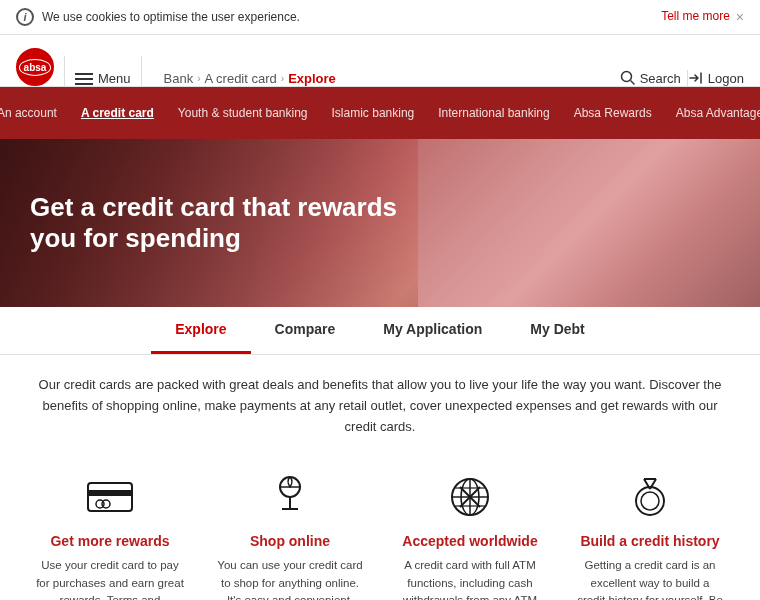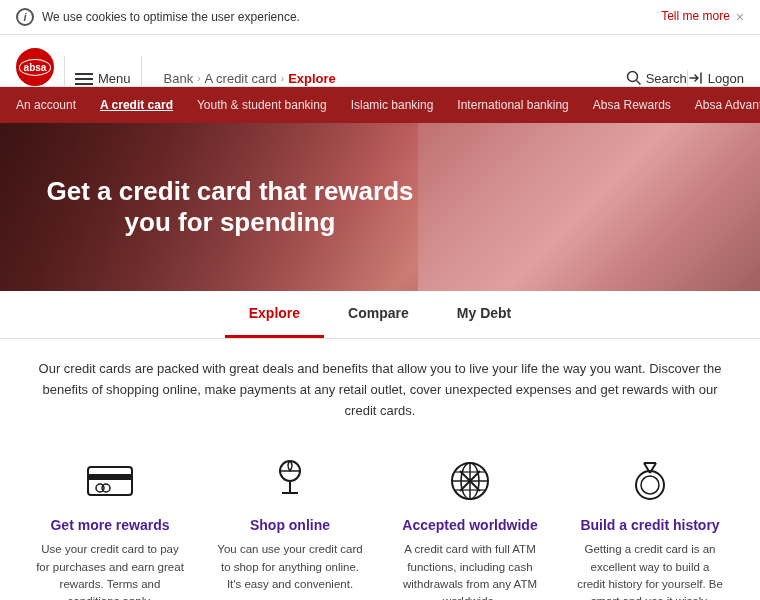--- a/index.html
+++ b/index.html
@@ -48,49 +48,49 @@
     .nav-divider { width: 1px; height: 30px; background: #ddd; margin: 0 10px; }
     .menu-btn {
       display: flex; align-items: center; gap: 5px; cursor: pointer; color: #333; font-size: 13px;
     }
     .hamburger { display: flex; flex-direction: column; gap: 3px; }
     .hamburger span { width: 18px; height: 2px; background: #333; display: block; }
     .breadcrumb { display: flex; align-items: center; gap: 4px; font-size: 13px; color: #555; margin-left: 12px; }
     .breadcrumb .bc-item { color: #555; }
     .breadcrumb .bc-arrow { color: #999; font-size: 10px; }
     .breadcrumb .bc-active { color: #c00; font-weight: 600; }
-    .nav-right { margin-left: auto; display: flex; align-items: center; }
+    .nav-right { margin-left: auto; display: flex; align-items: center; gap: 6px; }
     .search-btn { display: flex; align-items: center; gap: 4px; cursor: pointer; font-size: 13px; color: #333; }
     .logon-btn { display: flex; align-items: center; gap: 4px; cursor: pointer; font-size: 13px; color: #333; border-left: 1px solid #ddd; }
 
     
     .secondary-nav {
       background: #9b1c1c;
       display: flex;
       align-items: center;
+      justify-content: center;
       gap: 24px;
       padding: 8px 16px;
-      height: 36px;
+      height: 52px;
     }
     .secondary-nav a {
       color: rgba(255,255,255,0.85); font-size: 12px; text-decoration: none; cursor: pointer;
       white-space: nowrap;
     }
     .secondary-nav a.active { color: #fff; font-weight: 600; text-decoration: underline; }
 
     
     .hero {
       position: relative;
       height: 168px;
       background: linear-gradient(to right, rgba(80,20,20,0.7) 0%, rgba(60,10,10,0.3) 60%), 
                   linear-gradient(135deg, #8b4040 0%, #c06060 30%, #d47070 50%, #b05050 70%, #703030 100%);
       overflow: hidden;
       display: flex;
       align-items: center;
-      text-align: center;
     }
     .hero-bg {
       position: absolute; top: 0; left: 0; width: 100%; height: 100%;
       background: linear-gradient(135deg, #5a2020 0%, #8b3535 20%, #c06060 45%, #d4857a 60%, #8b4545 80%, #4a1a1a 100%);
       opacity: 0.9;
     }
     .hero-overlay {
       position: absolute; top: 0; left: 0; width: 55%; height: 100%;
       background: linear-gradient(to right, rgba(40,10,10,0.6), transparent);
     }
@@ -121,21 +121,21 @@
     .features {
       display: flex; gap: 0; padding: 10px 20px 20px; background: #fff;
     }
     .feature-item {
       flex: 1; text-align: center; padding: 8px 16px;
     }
     .feature-icon {
       width: 52px; height: 52px; margin: 0 auto 10px;
       display: flex; align-items: center; justify-content: center;
     }
-    .feature-title { font-size: 14px; font-weight: 700; color: #4c1d95; margin-bottom: 8px; }
+    .feature-title { font-size: 14px; font-weight: 700; color: #b91c1c; margin-bottom: 8px; }
     .feature-desc { font-size: 11.5px; color: #444; line-height: 1.5; }
 
     
     svg { display: block; }
   </style>
 </head>
 <body>
 
 <div class="cookie-bar">
   <div class="cookie-bar-left">
@@ -209,20 +209,21 @@
     border-radius: 0;"></div>
   <div class="hero-overlay"></div>
   <div class="hero-text">
     <h1>Get a credit card that rewards you for spending</h1>
   </div>
 </div>
 
 <div class="tabs-row">
   <div class="tab-item active">Explore</div>
   <div class="tab-item">Compare</div>
+  <div class="tab-item">My Application</div>
   <div class="tab-item">My Debt</div>
 </div>
 
 <div class="description">
   <p>Our credit cards are packed with great deals and benefits that allow you to live your life the way you want. Discover the benefits of shopping online, make payments at any retail outlet, cover unexpected expenses and get rewards with our credit cards.</p>
 </div>
 
 <div class="features">
 
   <div class="feature-item">

